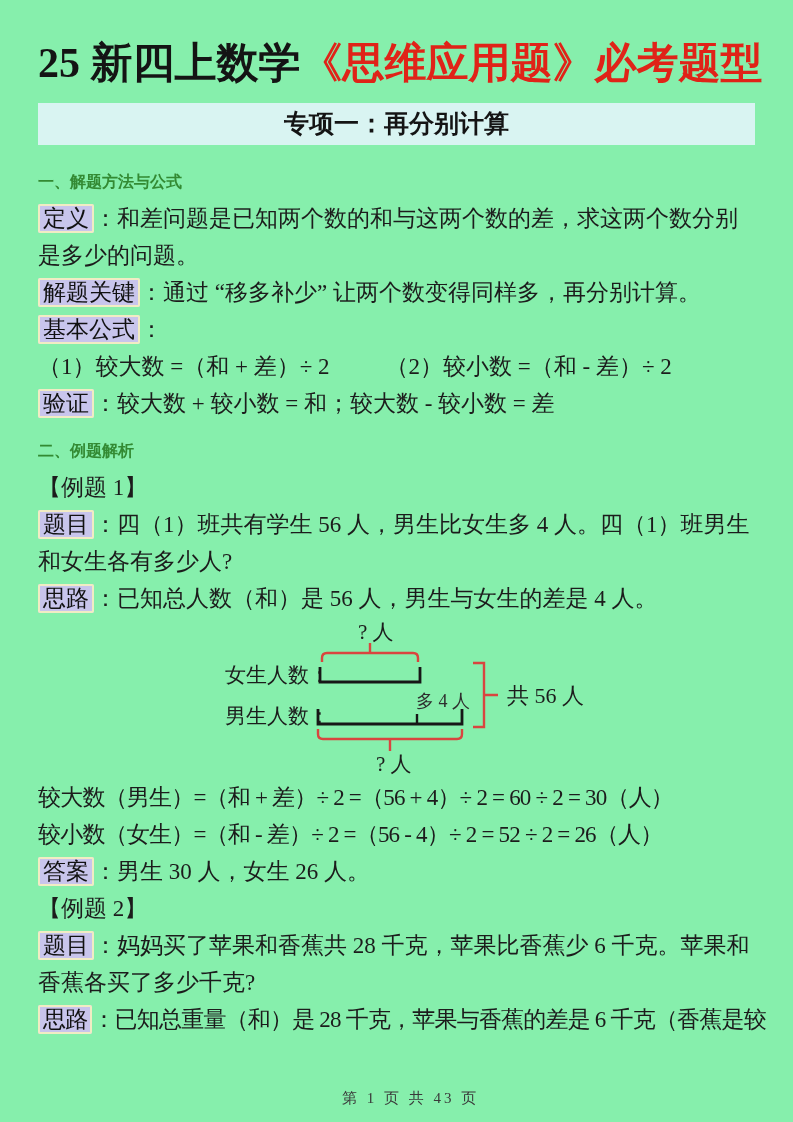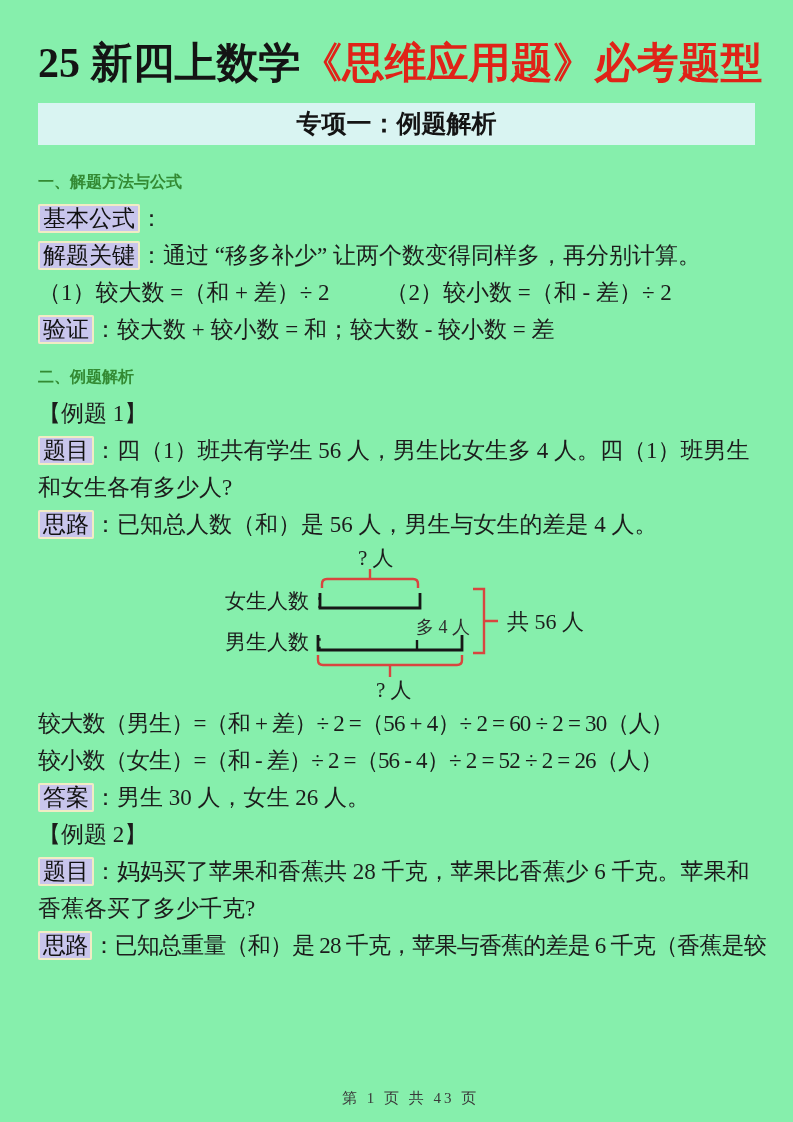--- a/index.html
+++ b/index.html
@@ -70,28 +70,29 @@
     letter-spacing:3px;
   }
 </style>
 </head>
 <body>
 
 <div class="page">
 
   <h1 class="title"><span>25 新四上数学</span><span class="red">《思维应用题》必考题型</span></h1>
 
-  <div class="banner">专项一：例题解析</div>
+  <div class="banner">专项一：再分别计算</div>
 
   <div class="h-green">一、解题方法与公式</div>
 
+  <p class="line"><span class="hl">定义</span><span>：和差问题是已知两个数的和与这两个数的差，求这两个数分别是多少的问题。</span></p>
+
+  <p class="line"><span class="hl">解题关键</span><span>：通过 “移多补少” 让两个数变得同样多，再分别计算。</span></p>
 
   <p class="line"><span class="hl">基本公式</span><span>：</span></p>
-
-  <p class="line"><span class="hl">解题关键</span><span>：通过 “移多补少” 让两个数变得同样多，再分别计算。</span></p>
 
   <p class="line"><span>（1）较大数 =（和 + 差）÷ 2</span><span class="f2">（2）较小数 =（和 - 差）÷ 2</span></p>
 
   <p class="line"><span class="hl">验证</span><span>：较大数 + 较小数 = 和；较大数 - 较小数 = 差</span></p>
 
   <div class="h-green h-green2">二、例题解析</div>
 
   <p class="line">【例题 1】</p>
 
   <p class="line"><span class="hl">题目</span><span>：四（1）班共有学生 56 人，男生比女生多 4 人。四（1）班男生和女生各有多少人?</span></p>

